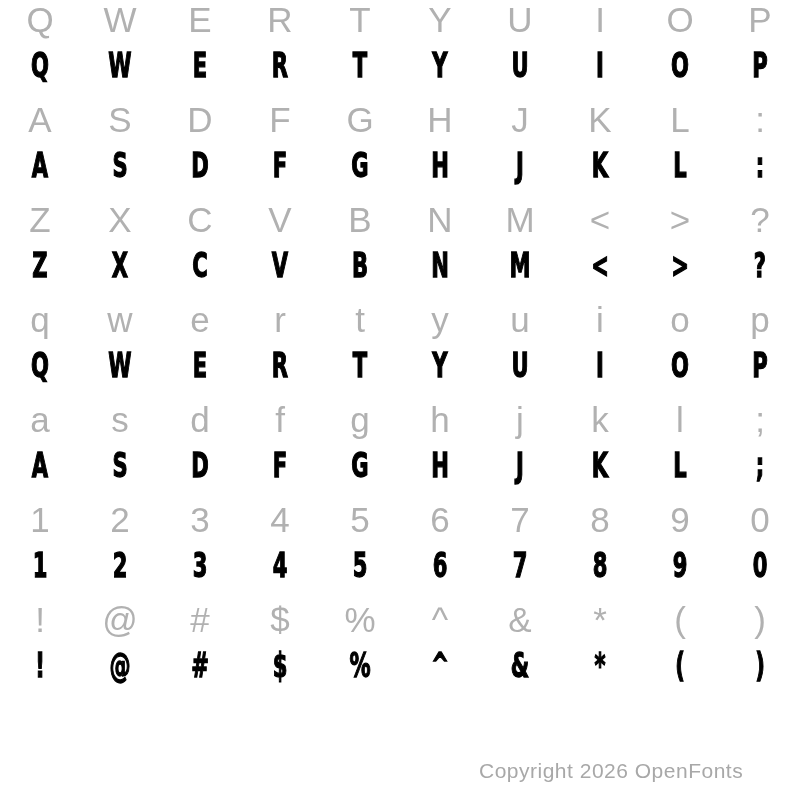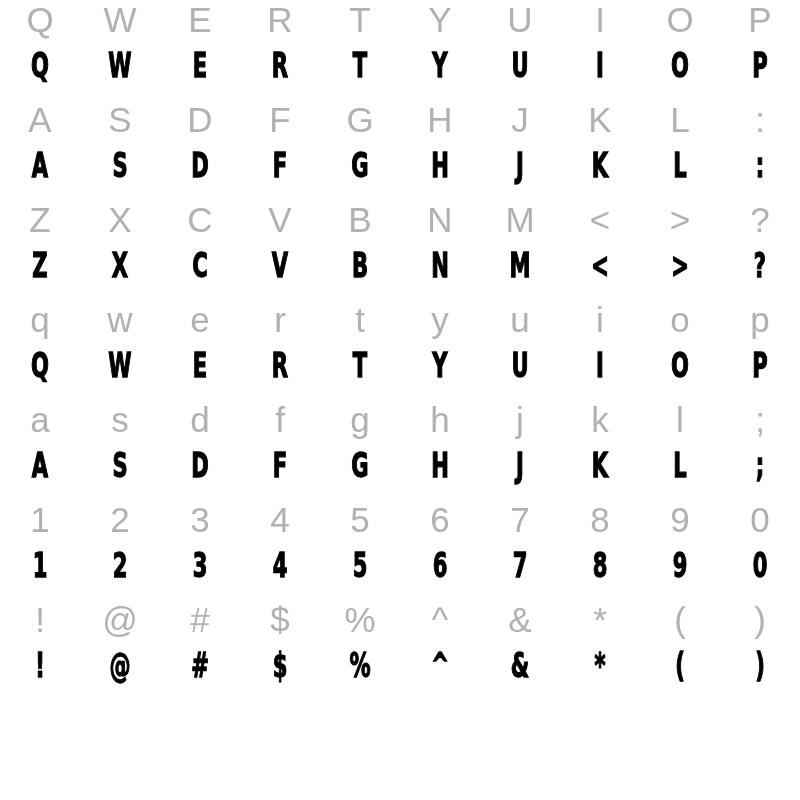--- a/index.html
+++ b/index.html
@@ -78,13 +78,14 @@
       <div class="row specimen" style="top: 246px;"><div class="cell">Z</div><div class="cell">X</div><div class="cell">C</div><div class="cell">V</div><div class="cell">B</div><div class="cell">N</div><div class="cell">M</div><div class="cell">&lt;</div><div class="cell">&gt;</div><div class="cell">?</div></div>
       <div class="row reference" style="top: 300px;"><div class="cell">q</div><div class="cell">w</div><div class="cell">e</div><div class="cell">r</div><div class="cell">t</div><div class="cell">y</div><div class="cell">u</div><div class="cell">i</div><div class="cell">o</div><div class="cell">p</div></div>
       <div class="row specimen" style="top: 346px;"><div class="cell">Q</div><div class="cell">W</div><div class="cell">E</div><div class="cell">R</div><div class="cell">T</div><div class="cell">Y</div><div class="cell">U</div><div class="cell">I</div><div class="cell">O</div><div class="cell">P</div></div>
       <div class="row reference" style="top: 400px;"><div class="cell">a</div><div class="cell">s</div><div class="cell">d</div><div class="cell">f</div><div class="cell">g</div><div class="cell">h</div><div class="cell">j</div><div class="cell">k</div><div class="cell">l</div><div class="cell">;</div></div>
       <div class="row specimen" style="top: 446px;"><div class="cell">A</div><div class="cell">S</div><div class="cell">D</div><div class="cell">F</div><div class="cell">G</div><div class="cell">H</div><div class="cell">J</div><div class="cell">K</div><div class="cell">L</div><div class="cell">;</div></div>
       <div class="row reference" style="top: 500px;"><div class="cell">1</div><div class="cell">2</div><div class="cell">3</div><div class="cell">4</div><div class="cell">5</div><div class="cell">6</div><div class="cell">7</div><div class="cell">8</div><div class="cell">9</div><div class="cell">0</div></div>
       <div class="row specimen" style="top: 546px;"><div class="cell">1</div><div class="cell">2</div><div class="cell">3</div><div class="cell">4</div><div class="cell">5</div><div class="cell">6</div><div class="cell">7</div><div class="cell">8</div><div class="cell">9</div><div class="cell">0</div></div>
       <div class="row reference" style="top: 600px;"><div class="cell">!</div><div class="cell">@</div><div class="cell">#</div><div class="cell">$</div><div class="cell">%</div><div class="cell">^</div><div class="cell">&amp;</div><div class="cell">*</div><div class="cell">(</div><div class="cell">)</div></div>
       <div class="row specimen" style="top: 646px;"><div class="cell">!</div><div class="cell">@</div><div class="cell">#</div><div class="cell">$</div><div class="cell">%</div><div class="cell">^</div><div class="cell">&amp;</div><div class="cell">*</div><div class="cell">(</div><div class="cell">)</div></div>
     </div>
+  <div class="footer-copyright">Copyright 2026 OpenFonts</div>
 </div>
 
 </body></html>

